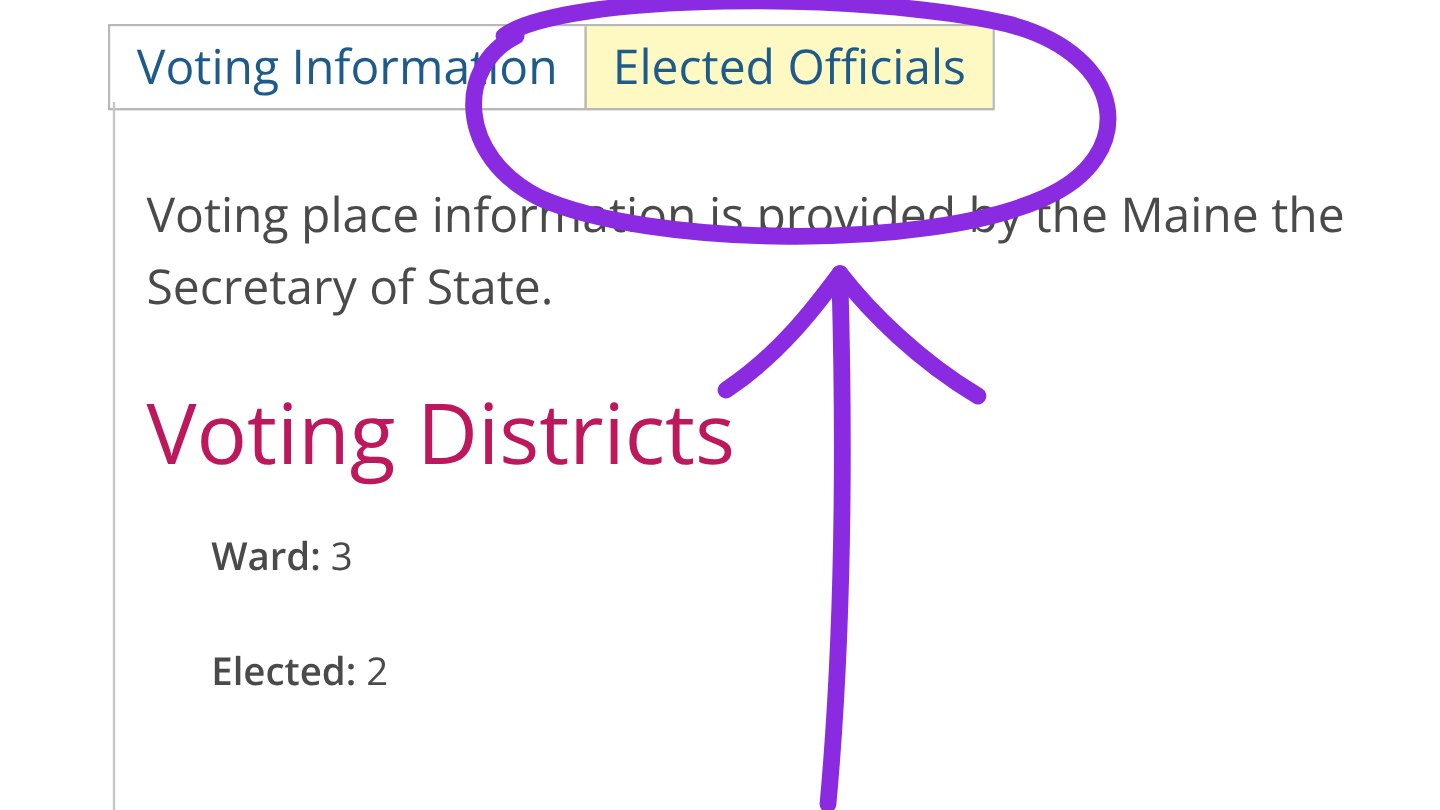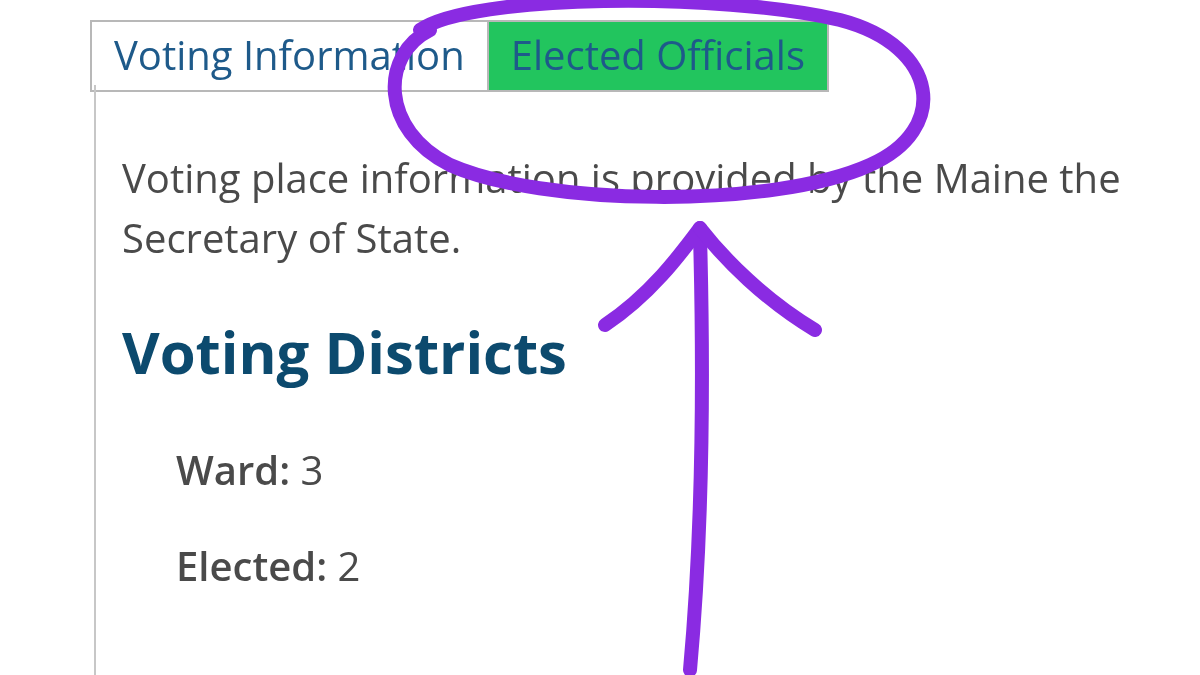--- a/index.html
+++ b/index.html
@@ -24,21 +24,21 @@
     font-size: 40px;
     color: #1e5a8a;
     cursor: pointer;
     line-height: 1.25;
     white-space: nowrap;
   }
   .tab.active {
     background: #ffffff;
   }
   .tab.inactive {
-    background: #22c55e;
+    background: #fef9c3;
     border-left: 2px solid #b8b8b8;
   }
   .content-border {
     position: absolute;
     top: 85px;
     left: 94px;
     width: 2px;
     height: 600px;
     background: #c7c7c7;
   }
@@ -48,28 +48,28 @@
     left: 122px;
     width: 1090px;
     font-size: 40px;
     color: #4a4a4a;
     line-height: 1.5;
   }
   .section-heading {
     position: absolute;
     top: 312px;
     left: 122px;
-    font-size: 58px;
-    font-weight: 700;
-    color: #0c4a6e;
+    font-size: 70px;
+    font-weight: 400;
+    color: #be185d;
   }
   .field-row {
     position: absolute;
     left: 176px;
-    font-size: 40px;
+    font-size: 32px;
     color: #4a4a4a;
   }
   .field-row .label { font-weight: 600; }
   .field-row.ward { top: 442px; }
   .field-row.precinct { top: 538px; }
   .annot {
     position: absolute;
     top: 0;
     left: 0;
     width: 1200px;

